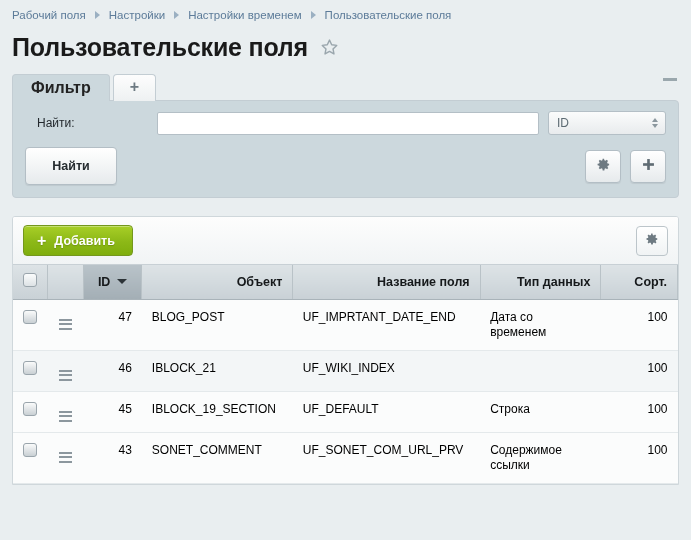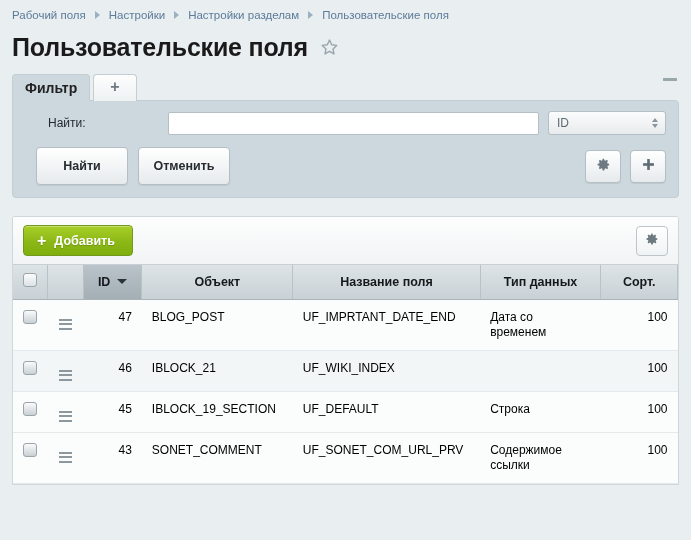--- a/index.html
+++ b/index.html
@@ -38,22 +38,22 @@
     font-size: 25px; font-weight: bold; color: #1a1a1a;
     letter-spacing: -0.2px;
   }
   .star-icon { margin-left: 12px; display: inline-flex; }
 
   
   .filter-wrap { padding: 10px 12px 0 12px; position: relative; }
   .tabs { display: flex; align-items: flex-end; height: 27px; position: relative; z-index: 3; }
   .tab {
     height: 27px; line-height: 26px;
-    padding: 0 12px;
-    font-size: 14px; font-weight: bold; color: #2b2b2b;
+    padding: 0 18px;
+    font-size: 16px; font-weight: bold; color: #2b2b2b;
     border: 1px solid #c3cdd3;
     border-bottom: none;
     border-radius: 4px 4px 0 0;
     cursor: pointer;
     position: relative;
   }
   .tab.active {
     background-color: #ccd8dd;
     background-image: radial-gradient(#c0ced5 0.6px, transparent 0.7px);
     background-size: 4px 4px;
@@ -72,21 +72,21 @@
     width: 14px; height: 3px; background: #9aa7ad;
     cursor: pointer;
   }
   .filter-body {
     background-color: #ccd8dd;
     background-image: radial-gradient(#c0ced5 0.6px, transparent 0.7px);
     background-size: 4px 4px;
     border: 1px solid #c3cdd3;
     border-radius: 0 4px 4px 4px;
     margin-top: -1px;
-    padding: 10px 12px 12px 23px;
+    padding: 10px 12px 12px 12px;
     position: relative;
   }
   .filter-row { display: flex; align-items: center; }
   .filter-label {
     font-size: 12px; color: #23292d;
     width: 132px; padding-left: 12px;
   }
   .filter-input {
     flex: 1;
     height: 23px;
@@ -182,21 +182,21 @@
     cursor: pointer;
   }
 
   table.grid { width: 100%; border-collapse: collapse; table-layout: fixed; }
   table.grid thead th {
     height: 34px;
     background: linear-gradient(to bottom, #dde3e6 0%, #c9d1d6 100%);
     border-right: 1px solid #b9c2c7;
     border-bottom: 1px solid #a9b3b9;
     font-size: 12.5px; font-weight: bold; color: #16191b;
-    text-align: center;
+    text-align: right;
     padding: 0 10px;
     white-space: nowrap;
     cursor: pointer;
   }
   table.grid thead th.sorted {
     background: linear-gradient(to bottom, #b9c3c9 0%, #a3aeb5 100%);
     text-align: center;
     padding: 0;
   }
   .sort-cell { display: flex; align-items: center; justify-content: center; gap: 7px; }
@@ -236,21 +236,21 @@
   .burger i { display: block; width: 13px; height: 2px; background: #8c979e; }
 </style>
 </head>
 <body>
 
 <div class="breadcrumb">
   <span class="crumb">Рабочий поля</span>
   <span class="crumb-sep"></span>
   <span class="crumb">Настройки</span>
   <span class="crumb-sep"></span>
-  <span class="crumb">Настройки разделам</span>
+  <span class="crumb">Настройки временем</span>
   <span class="crumb-sep"></span>
   <span class="crumb last">Пользовательские поля</span>
 </div>
 
 <div class="title-row">
   <span class="page-title">Пользовательские поля</span>
   <span class="star-icon">
     <svg width="19" height="19" viewBox="0 0 20 20">
       <path d="M10 2.2l2.3 4.9 5.3.7-3.9 3.7 1 5.3-4.7-2.6-4.7 2.6 1-5.3L2.4 7.8l5.3-.7z" fill="none" stroke="#9aa6ad" stroke-width="1.5" stroke-linejoin="round"></path>
     </svg>
@@ -275,21 +275,20 @@
         <span>ID</span>
         <span class="spin">
           <i class="up"></i>
             <i class="dn"></i>
         </span>
       </div>
     </div>
 
     <div class="filter-row2">
       <button class="btn">Найти</button>
-      <button class="btn">Отменить</button>
 
       <div class="filter-actions">
         <div class="icon-btn">
           <span>
             <svg width="15" height="15" viewBox="0 0 16 16">
               <path fill="#6e7a82" d="M8 5.2a2.8 2.8 0 100 5.6 2.8 2.8 0 000-5.6zm0 4.3a1.5 1.5 0 110-3 1.5 1.5 0 010 3z"></path>
               <path fill="#6e7a82" d="M14 8.9v-1.8l-1.7-.3a4.6 4.6 0 00-.5-1.2l1-1.4-1.3-1.3-1.4 1a4.6 4.6 0 00-1.2-.5L8.6 1.8H7.1L6.8 3.4a4.6 4.6 0 00-1.2.5l-1.4-1-1.3 1.3 1 1.4a4.6 4.6 0 00-.5 1.2L1.7 7.1v1.8l1.7.3c.1.4.3.8.5 1.2l-1 1.4 1.3 1.3 1.4-1c.4.2.8.4 1.2.5l.3 1.7h1.8l.3-1.7c.4-.1.8-.3 1.2-.5l1.4 1 1.3-1.3-1-1.4c.2-.4.4-.8.5-1.2L14 8.9z"></path>
             </svg>
           </span>
         </div>

